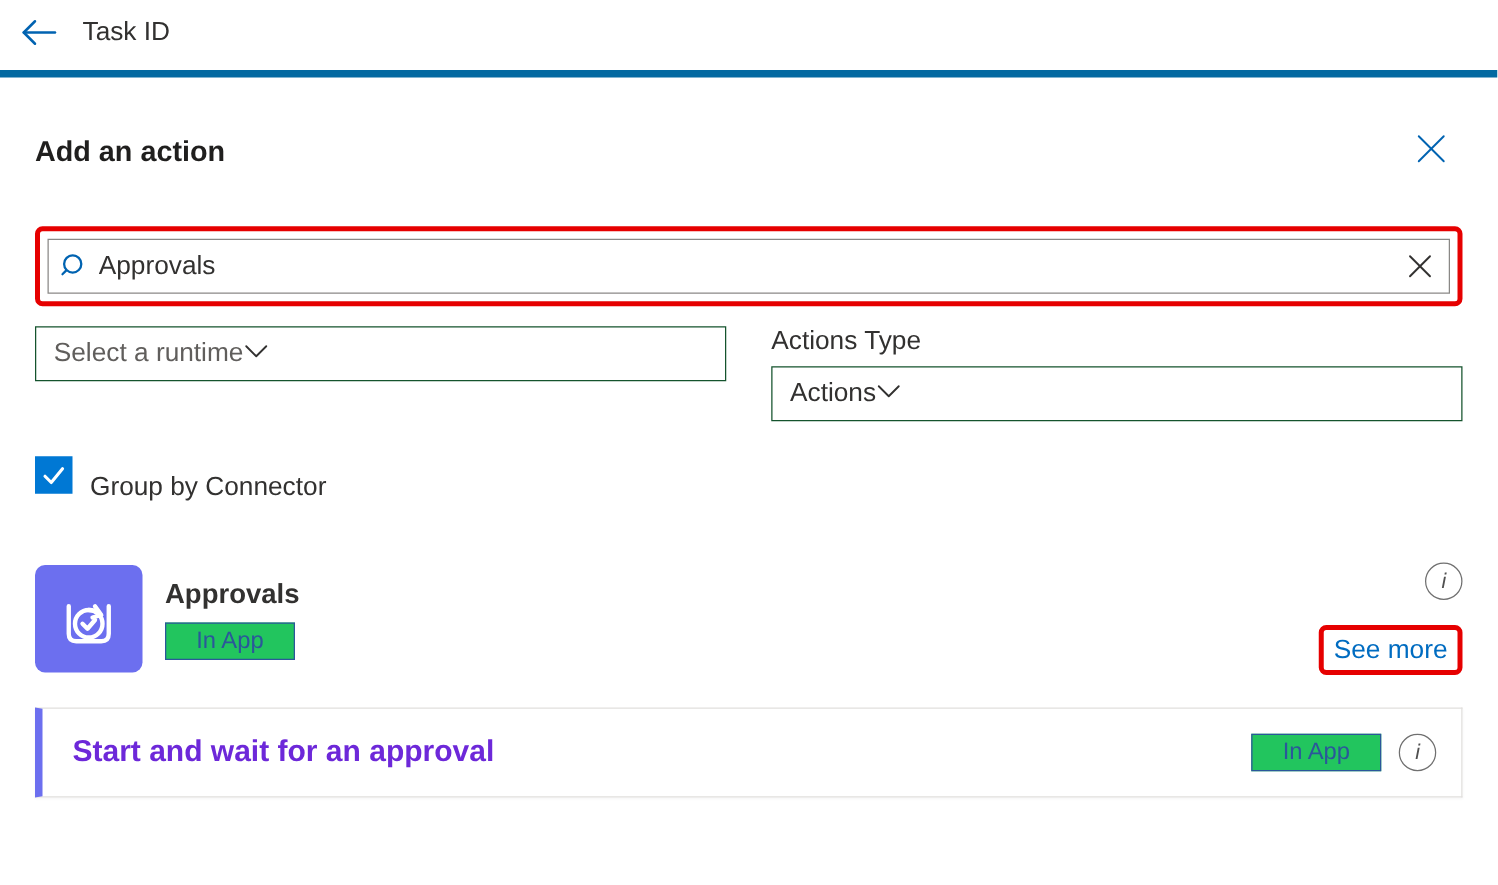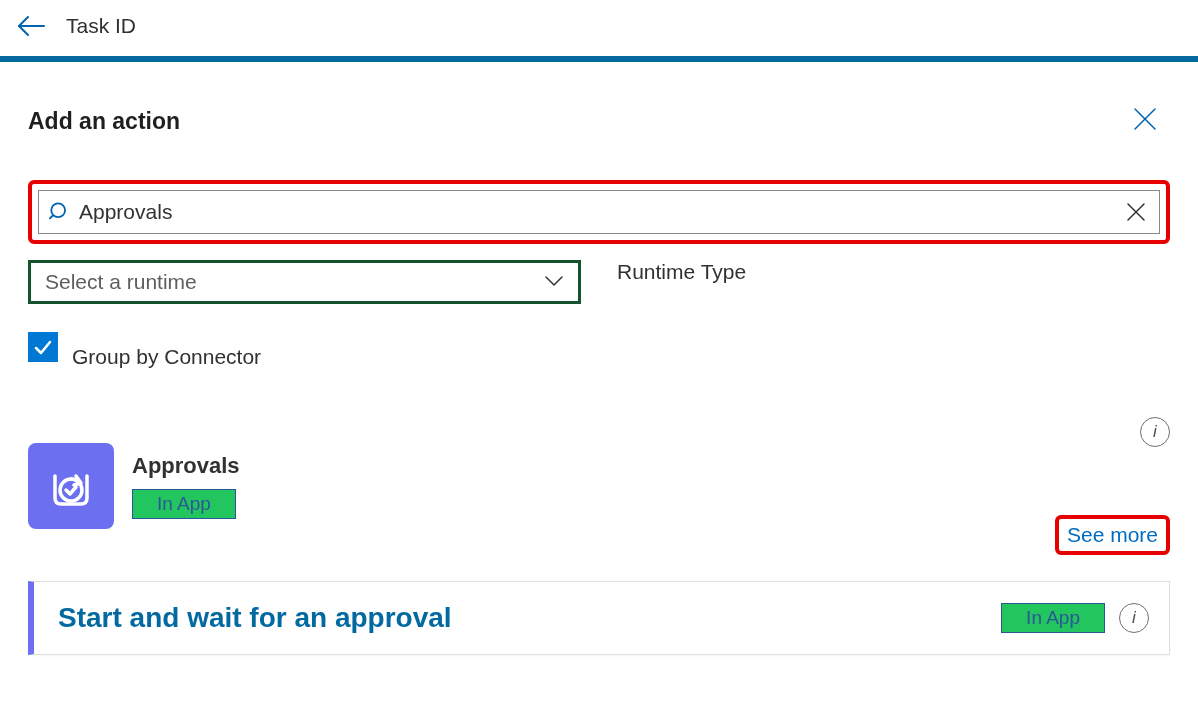--- a/index.html
+++ b/index.html
@@ -125,22 +125,22 @@
 
     .filter-label {
       font-size: 21px;
       color: #323130;
       font-weight: 400;
     }
 
     .select-box {
       display: flex;
       align-items: center;
-      justify-content: space-between;
-      border: 3px solid #14532d;
+      justify-content: flex-start;
+      border: 1px solid #14532d;
       height: 44px;
       padding: 0 14px;
       cursor: pointer;
       background: #ffffff;
     }
 
     .select-text {
       font-size: 21px;
       color: #323130;
     }
@@ -250,21 +250,20 @@
       font-style: italic;
       font-size: 17px;
       color: #505050;
       cursor: pointer;
     }
 
     .see-more-highlight {
       border: 4px solid #e60000;
       border-radius: 6px;
       padding: 4px 8px;
-      margin-top: 48px;
     }
 
     .see-more-link {
       color: #006cc1;
       font-size: 21px;
       cursor: pointer;
       text-decoration: none;
       font-weight: 400;
     }
 
@@ -275,23 +274,23 @@
       justify-content: space-between;
       border: 1px solid #e1dfdd;
       border-left: 6px solid #6C6FEF;
       background: #ffffff;
       padding: 20px 20px 20px 24px;
       box-shadow: 0 1px 2px rgba(0,0,0,0.04);
       cursor: pointer;
     }
 
     .action-name {
-      font-size: 28px;
+      font-size: 24px;
       font-weight: 600;
-      color: #0369a1;
+      color: #6d28d9;
     }
 
     .action-right {
       display: flex;
       align-items: center;
       gap: 14px;
     }
   </style>
 </head>
 <body>
@@ -342,21 +341,29 @@
         <span class="select-text select-placeholder">Select a runtime</span>
         <span class="chevron">
           <svg width="20" height="12" viewBox="0 0 20 12" fill="none" stroke="#323130" stroke-width="1.5" stroke-linecap="round" stroke-linejoin="round">
             <polyline points="2,2 10,10 18,2"></polyline>
           </svg>
         </span>
       </div>
     </div>
 
     <div class="filter-group">
-      <div class="filter-label">Runtime Type</div>
+      <div class="filter-label">Actions Type</div>
+      <div class="select-box">
+        <span class="select-text">Actions</span>
+        <span class="chevron">
+          <svg width="20" height="12" viewBox="0 0 20 12" fill="none" stroke="#323130" stroke-width="1.5" stroke-linecap="round" stroke-linejoin="round">
+            <polyline points="2,2 10,10 18,2"></polyline>
+          </svg>
+        </span>
+      </div>
     </div>
   </div>
 
   <div class="checkbox-row">
     <div class="checkbox">
       <svg width="22" height="22" viewBox="0 0 22 22" fill="none" stroke-width="2.5" stroke-linecap="round" stroke-linejoin="round">
         <polyline points="4,12 9,17 18,6"></polyline>
       </svg>
     </div>
     <div class="checkbox-label">Group by Connector</div>

